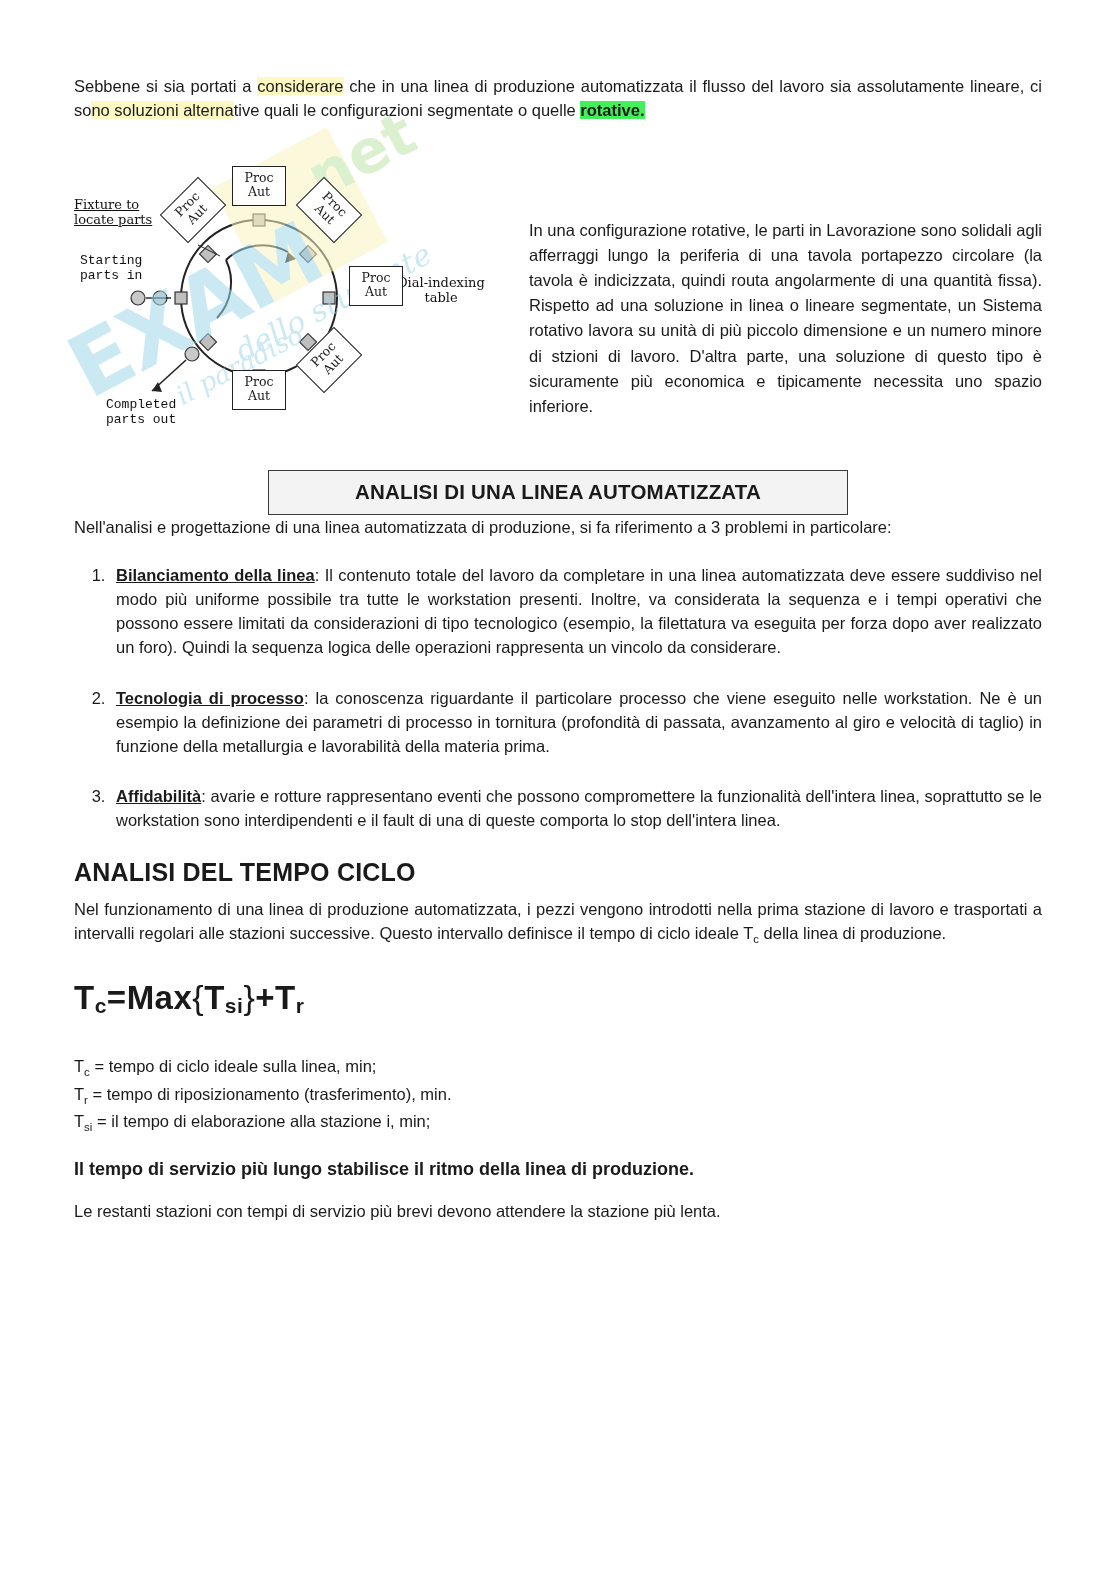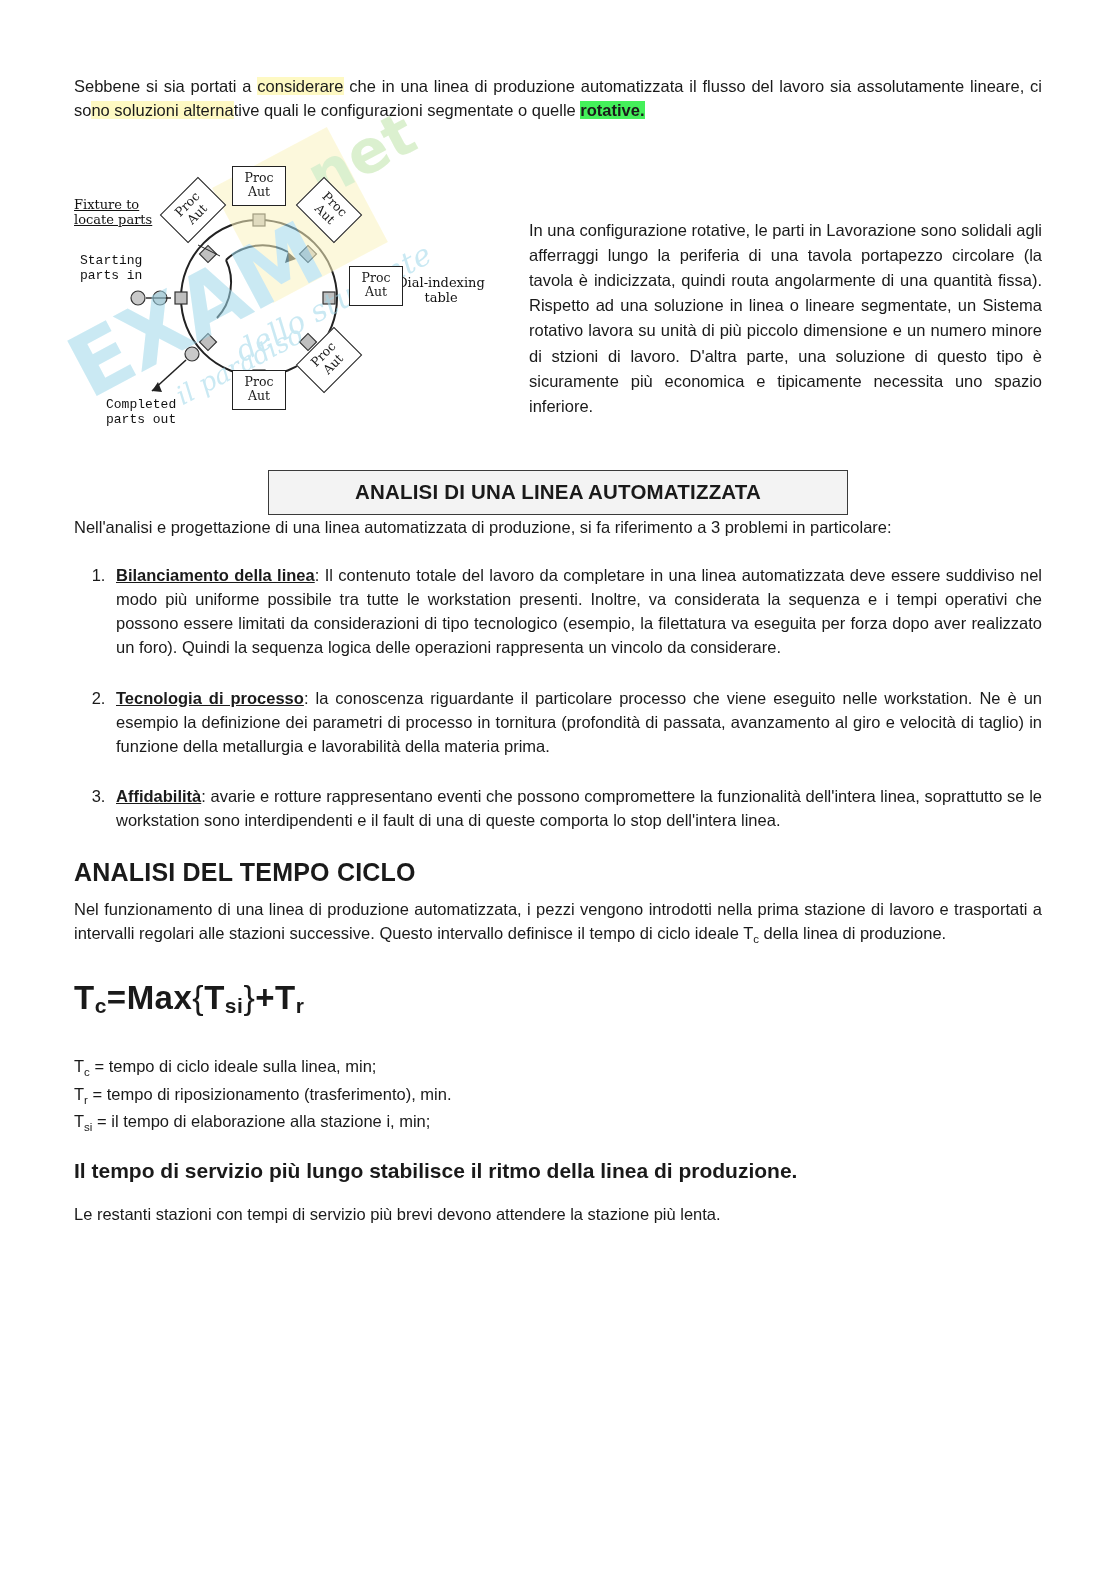--- a/index.html
+++ b/index.html
@@ -153,21 +153,21 @@
     margin: 30px 0 36px 0;
     letter-spacing: 0.5px;
   }
   .formula .sub { font-size: 21px; vertical-align: -4px; }
   .formula .brace { font-weight: normal; font-size: 34px; }
 
   .defs { font-size: 16.5px; line-height: 1.5; }
   .defs div { margin: 0; }
   sub.s { font-size: 11.5px; }
 
-  .bold-note { font-weight: bold; font-size: 21px; margin-top: 22px; }
+  .bold-note { font-weight: bold; font-size: 18px; margin-top: 22px; }
   .last-note { font-size: 16.5px; margin-top: 22px; }
 
   
   .flabel {
     position: absolute;
     font-family: "DejaVu Serif", serif;
     font-size: 13px;
     color: #111;
     line-height: 1.15;
   }

